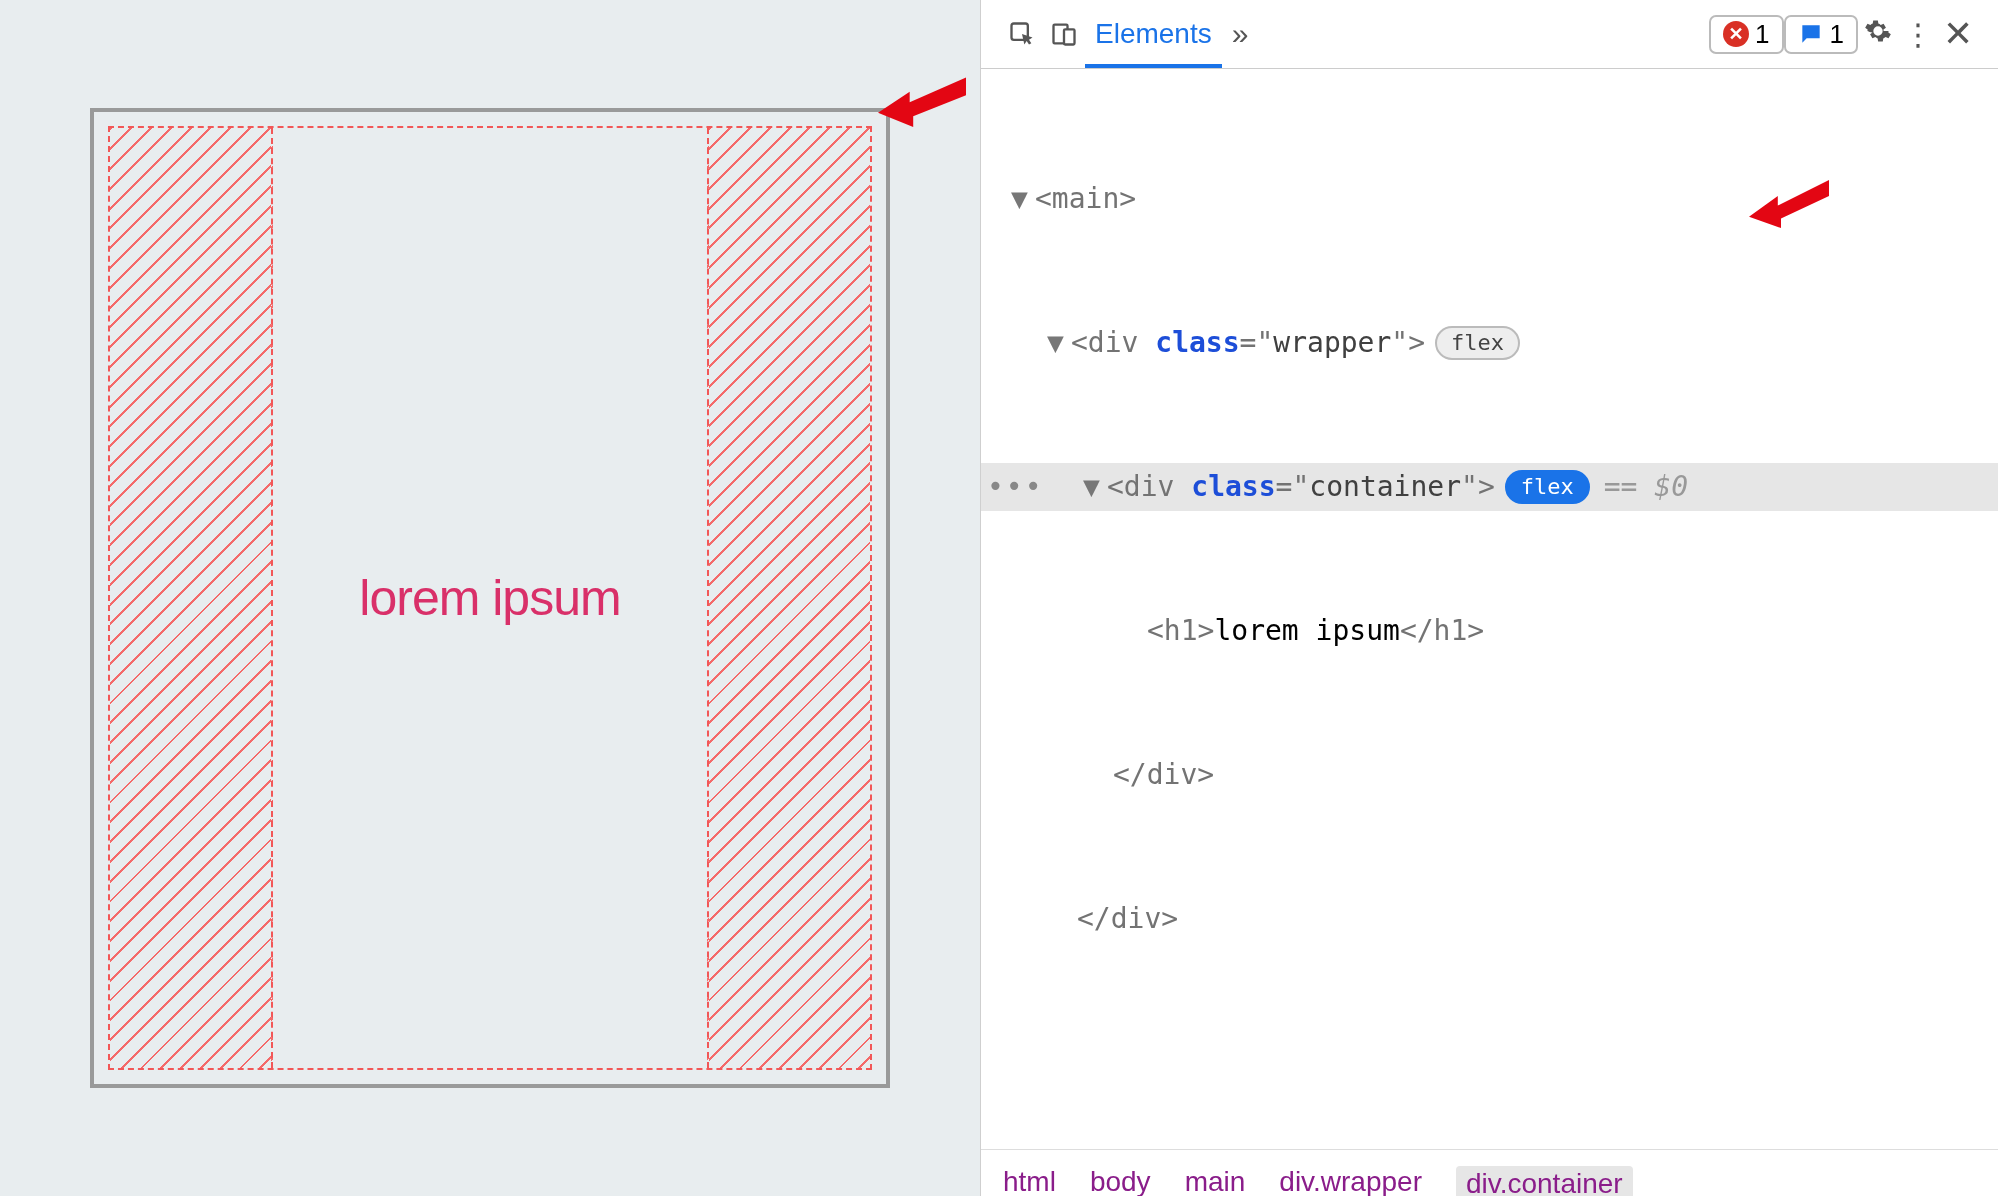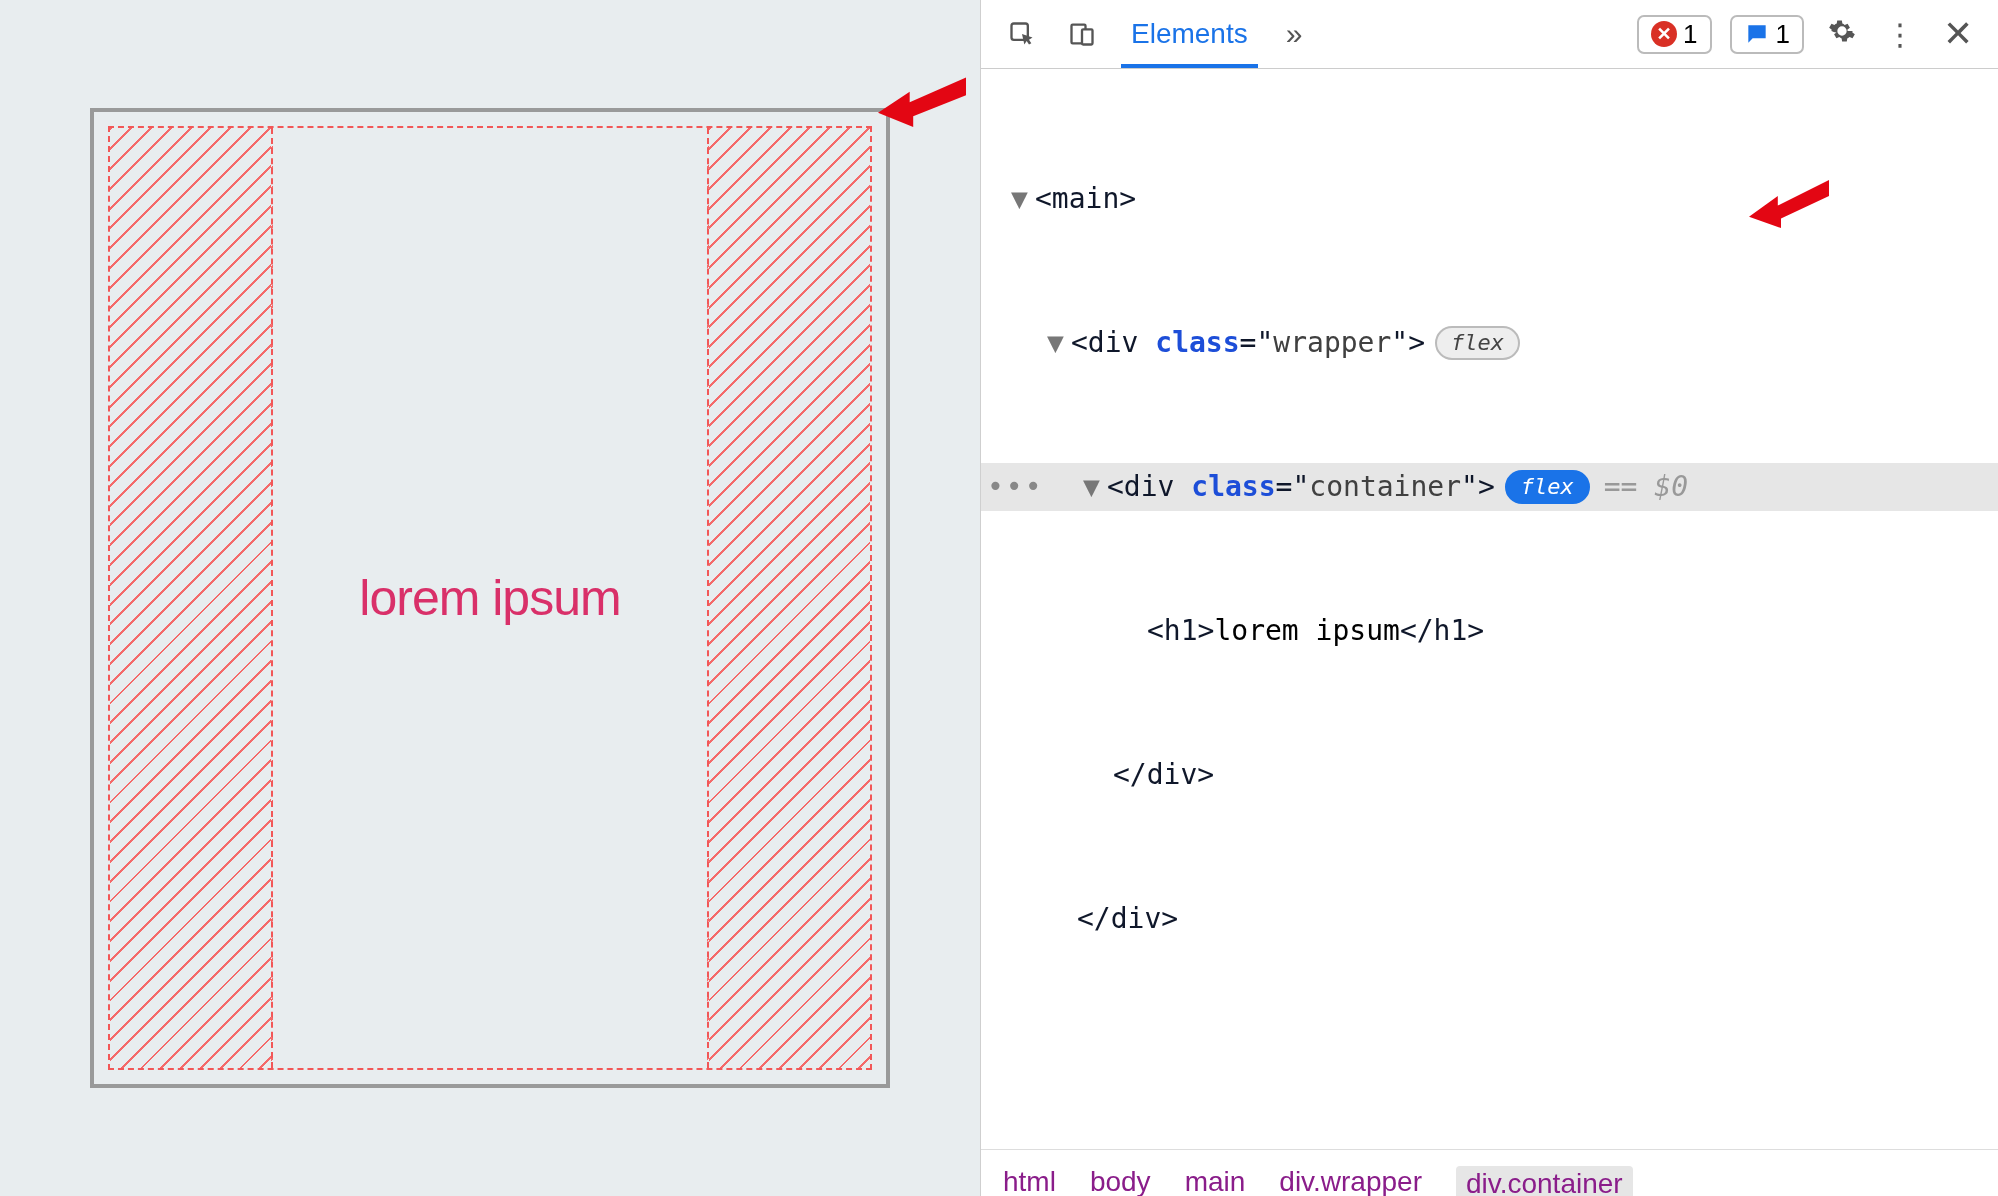--- a/index.html
+++ b/index.html
@@ -31,43 +31,43 @@
 .lorem { color: #d93069; font-size: 50px; font-weight: 500; font-family: Verdana, Geneva, sans-serif; letter-spacing: -1px; }
 
 
 .ann-arrow { position: absolute; fill: #e30613; }
 .ann-arrow.one { left: 878px; top: 74px; width: 88px; height: 60px; }
 
 
 .devtools { flex: 1; height: 100%; display: flex; flex-direction: column; border-left: 1px solid #cfcfcf; background: #fff; }
 
 
-.toolbar { height: 72px; display: flex; align-items: center; gap: 18px; padding: 0 20px; border-bottom: 1px solid #ccc; }
+.toolbar { height: 72px; display: flex; align-items: center; padding: 0 20px; border-bottom: 1px solid #ccc; }
 .tb-btn { width: 42px; height: 42px; display: flex; align-items: center; justify-content: center; color: #555; border-radius: 4px; }
 .tb-btn svg { width: 28px; height: 28px; }
 .tab { font-size: 28px; color: #333; padding: 18px 10px 14px; }
 .tab.active { color: #1a73e8; border-bottom: 4px solid #1a73e8; }
 .chevrons { font-size: 30px; color: #555; padding: 0 10px; }
 .spacer { flex: 1; }
 .count-badge { display: flex; align-items: center; gap: 6px; padding: 2px 12px; border: 2px solid #bbb; border-radius: 7px; font-size: 26px; }
 .count-badge .dot { width: 26px; height: 26px; border-radius: 50%; display: flex; align-items: center; justify-content: center; color: #fff; font-size: 18px; font-weight: 700; }
 .count-badge.err .dot { background: #d93025; }
 .count-badge.msg svg { color: #1a73e8; width: 26px; height: 26px; }
 .gear, .kebab, .close { font-size: 30px; color: #555; width: 40px; text-align: center; }
 .close { font-size: 36px; }
 
 
 .dom { padding: 10px 16px 14px 30px; font-family: Menlo, Consolas, monospace; font-size: 28px; line-height: 48px; white-space: pre; position: relative; }
 .dom .row { display: flex; align-items: center; }
 .dom .caret { color: #777; margin-right: 4px; width: 20px; display: inline-block; }
-.tag-p   { color: #0f172a; text-align: center; } 
+.tag-p   { color: #737373; text-align: center; } 
 .attr-n  { color: #1d4ed8; font-weight: bold; }
 .attr-v  { color: #404040; }
 .txt     { color: #000; }
-.flex-pill { display: inline-block; background: #eee; color: #444; border: 2px solid #bbb; border-radius: 18px; padding: 0 14px; font-size: 22px; line-height: 30px; margin-left: 10px; font-style: italic; }
+.flex-pill { display: inline-block; background: #eee; color: #444; border: 2px solid #bbb; border-radius: 18px; padding: 0 14px; font-size: 22px; line-height: 30px; margin-left: 10px; }
 .flex-pill.blue { background: #1a73e8; color: #fff; border-color: #1a73e8; }
 .sel-row { background: #e6e6e6; margin-left: -30px; padding-left: 30px; margin-right: -16px; padding-right: 16px; position: relative; }
 .sel-dots { position: absolute; left: 6px; color: #888; letter-spacing: 2px; }
 .sel-tail { color: #999; font-style: italic; margin-left: 14px; }
 
 
 .arrow2-wrap { position: absolute; top: 110px; left: 768px; width: 80px; height: 50px; }
 
 
 .crumbs { display: flex; gap: 34px; padding: 16px 22px; font-size: 28px; border-top: 1px solid #ddd; border-bottom: 1px solid #ddd; }

